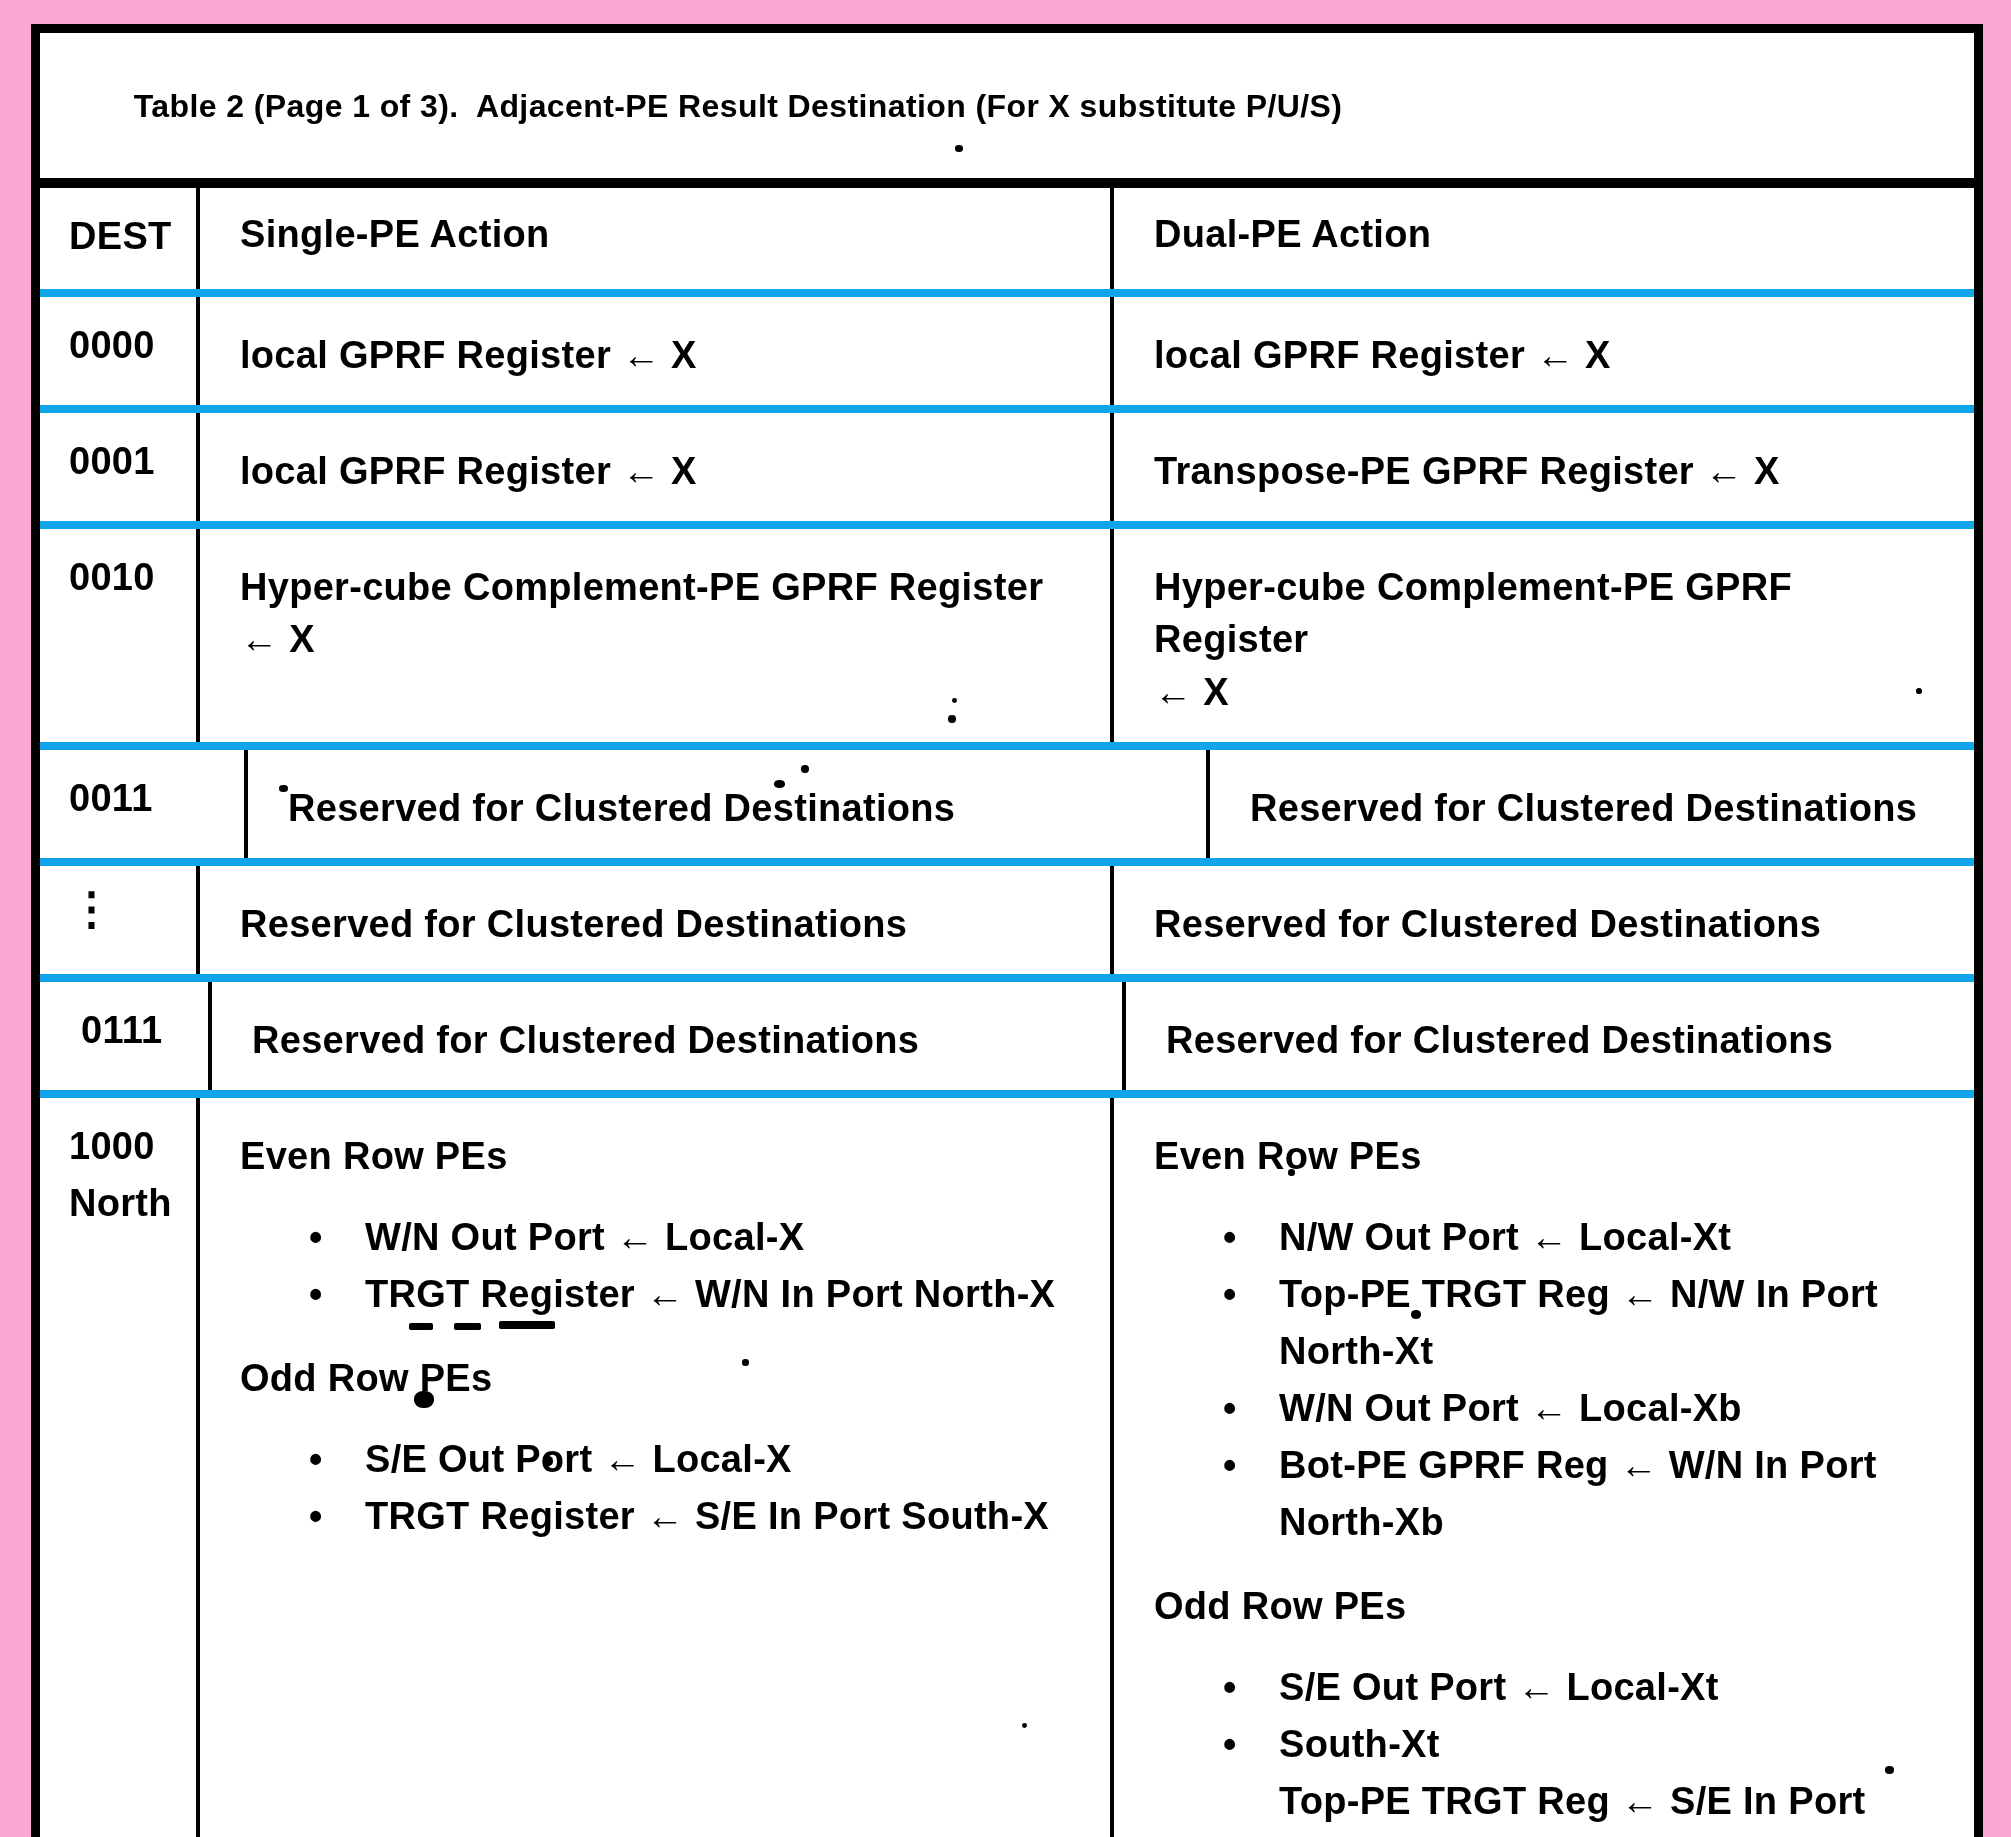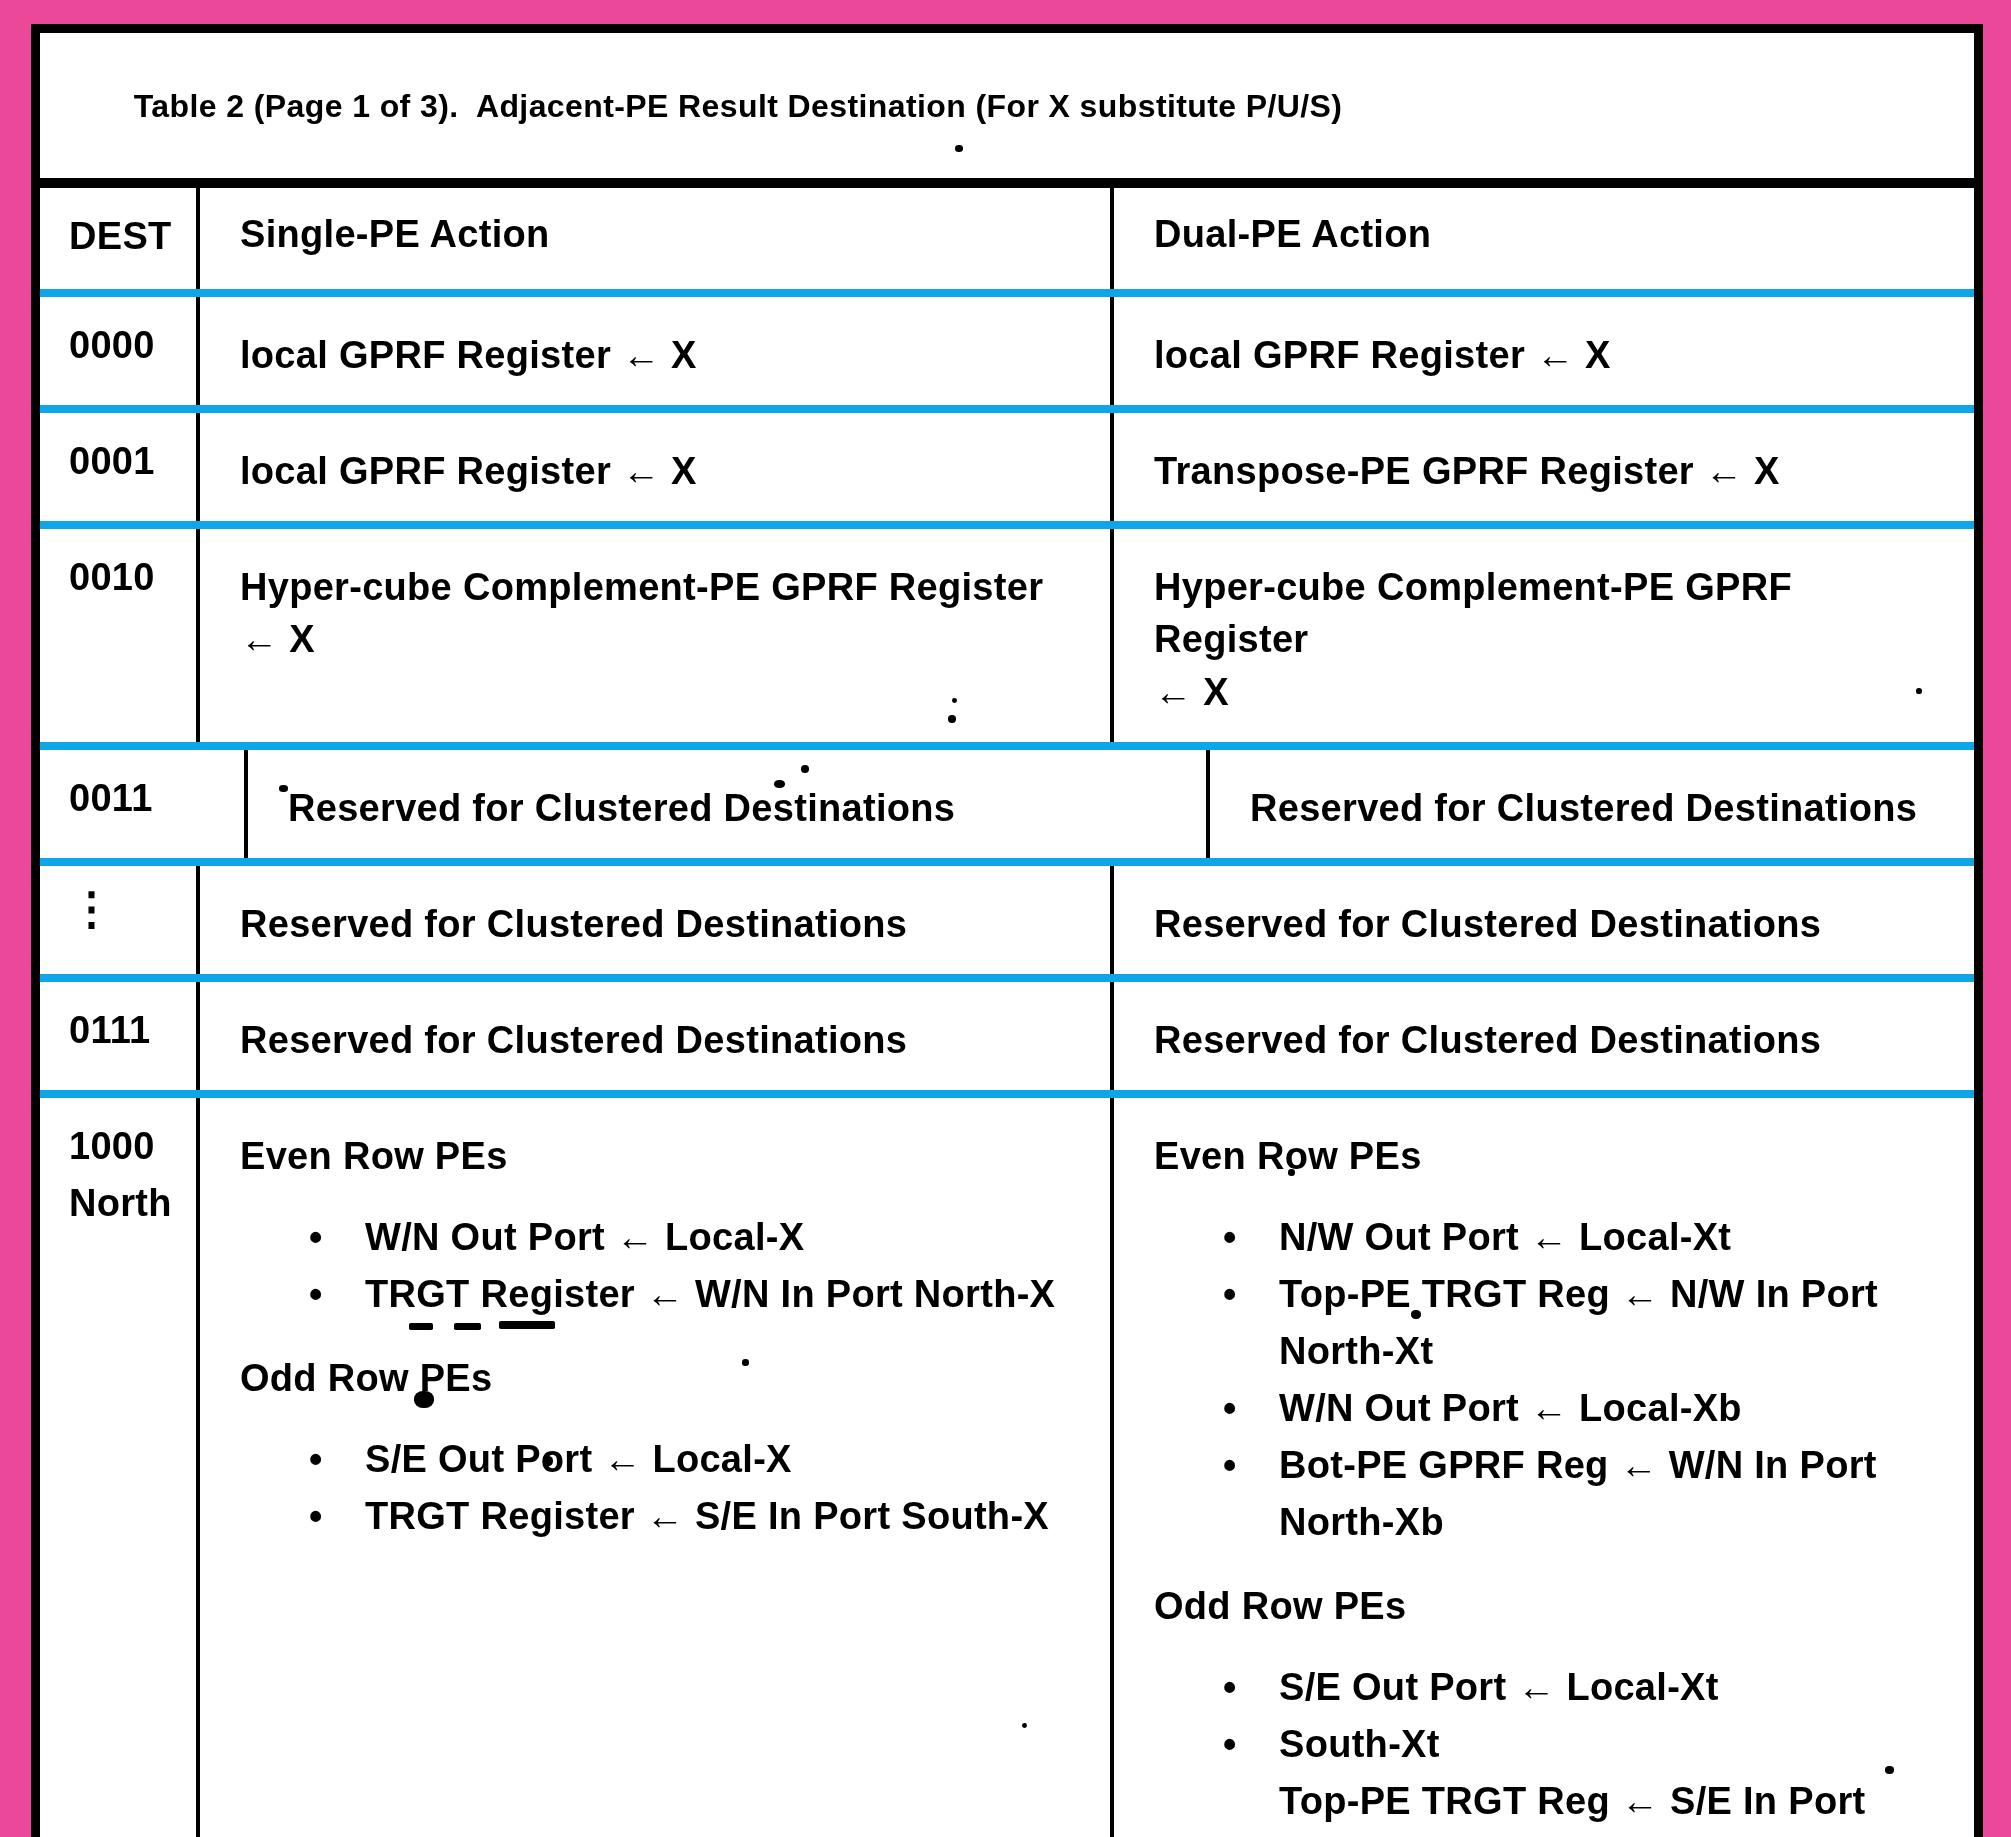--- a/index.html
+++ b/index.html
@@ -1,20 +1,20 @@
 <!DOCTYPE html>
 <html style="font-size:14.5px"><head>
 <meta charset="utf-8">
 <style>
   html,body{margin:0;padding:0;background:#ffffff;}
   .page{
     position:relative;
     width:2012px;
     height:1837px;
-    background:#ec4899;
+    background:#f9a8d4;
     color:#000;
     font-family:"Liberation Sans", sans-serif;
     font-weight:700;
     overflow:hidden;
   }
   .tbl{
     position:absolute;
     left:31px;
     top:23.5px;
     width:1952px;
@@ -149,21 +149,21 @@
             <div class="block-text first">
               <div>Reserved for Clustered Destinations</div>
             </div>
           </div>
           <div class="cell act">
             <div class="block-text first">
               <div>Reserved for Clustered Destinations</div>
             </div>
           </div>
         </div>
-        <div class="row" style="min-height: 90px;">
+        <div class="row" style="min-height: 90px; padding-left: 12px;">
           <div class="cell dest">
             <div class="dest-line">0111</div>
           </div>
           <div class="cell act">
             <div class="block-text first">
               <div>Reserved for Clustered Destinations</div>
             </div>
           </div>
           <div class="cell act">
             <div class="block-text first">

